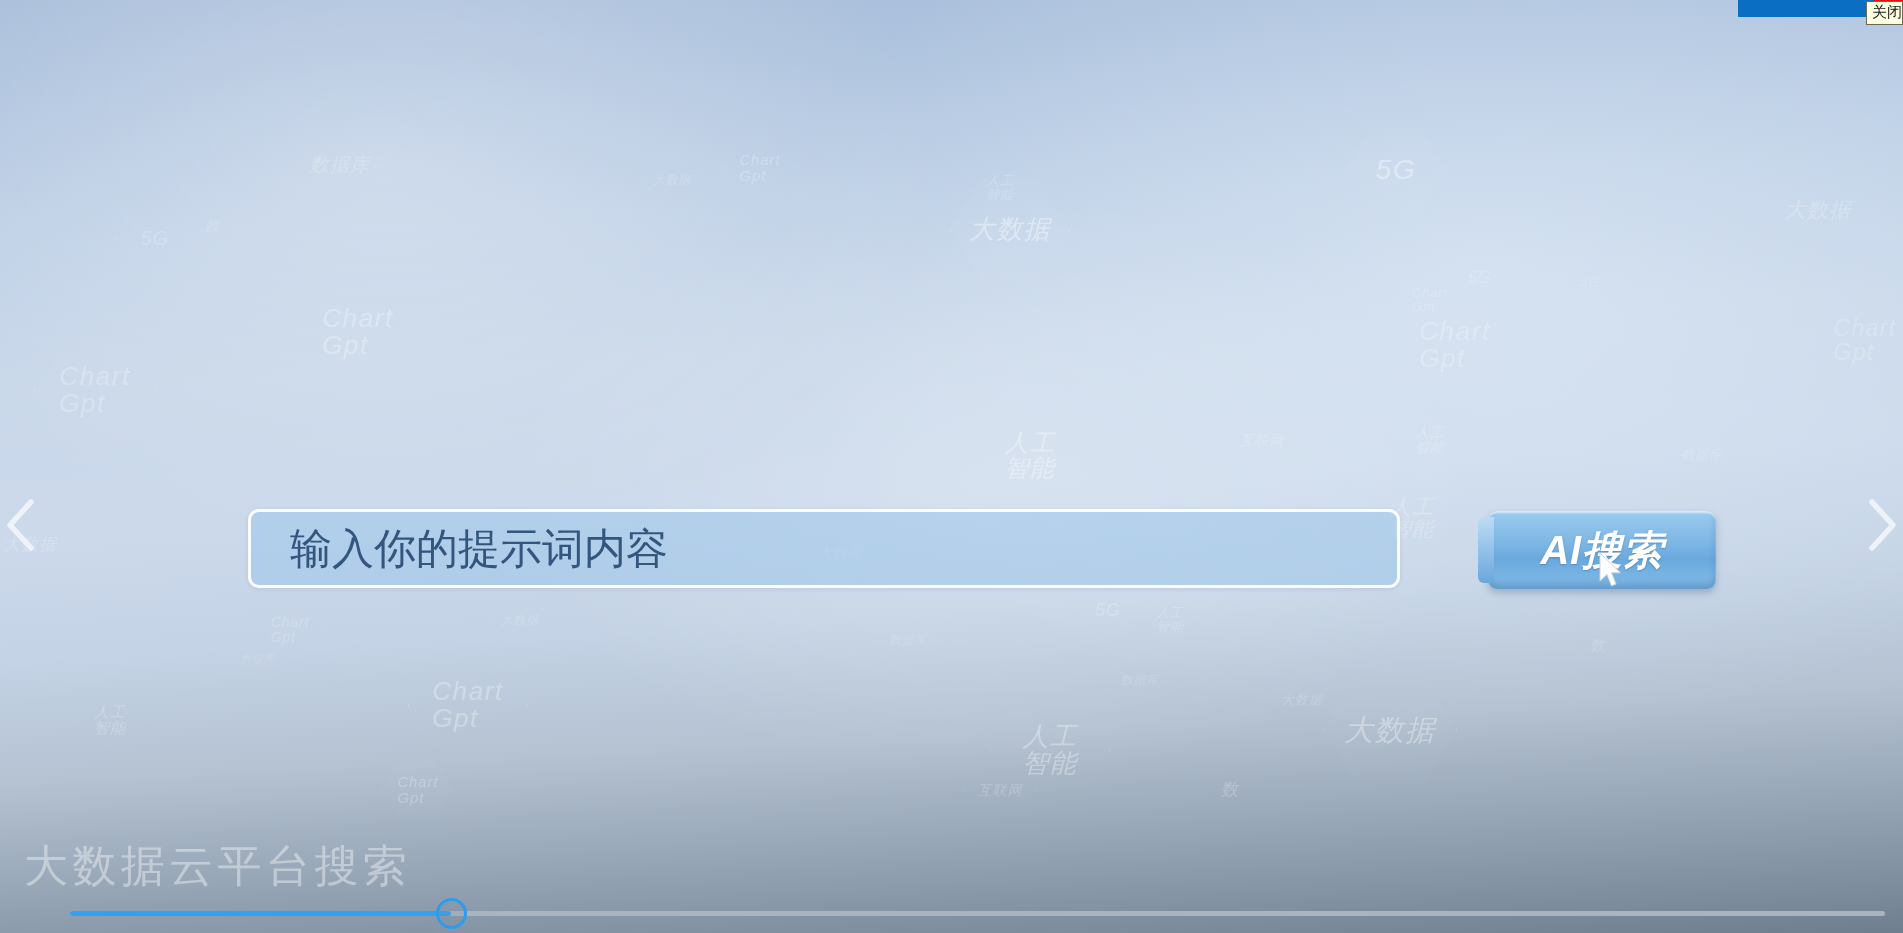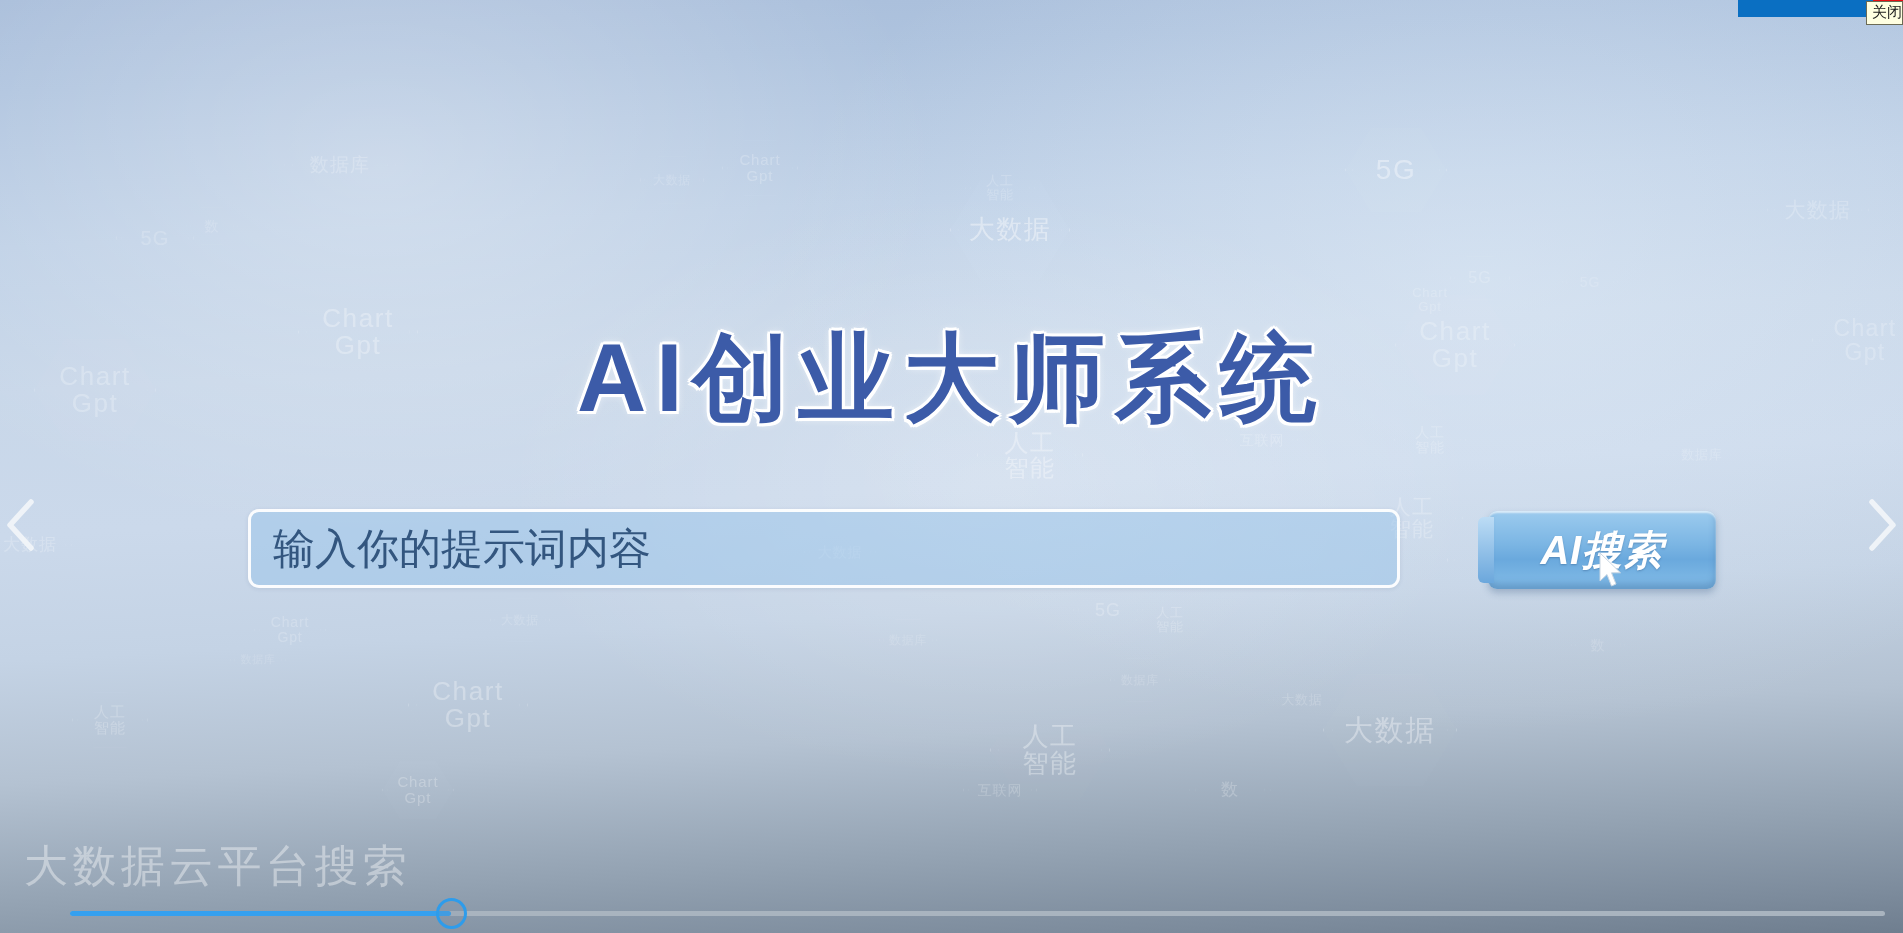--- a/index.html
+++ b/index.html
@@ -30,23 +30,24 @@
     inset: 0;
     pointer-events: none;
   }
   .hex {
     position: absolute;
     display: flex;
     align-items: center;
     justify-content: center;
     color: #ffffff;
     font-weight: 400;
-    text-align: center;
+    text-align: left;
     line-height: 1.05;
     letter-spacing: 0.06em;
+    font-style: italic;
   }
   .hex .hexshape {
     position: absolute;
     inset: 0;
     border: 1.6px solid rgba(255,255,255,0.55);
     clip-path: polygon(25% 2%, 75% 2%, 100% 50%, 75% 98%, 25% 98%, 0% 50%);
     background: rgba(255,255,255,0.028);
   }
   .hex .hexinner {
     position: absolute;
@@ -110,21 +111,21 @@
     left: 248px;
     top: 0;
     width: 1152px;
     height: 79px;
     border-radius: 11px;
     border: 3px solid rgba(255,255,255,0.95);
     background: rgba(152,195,233,0.50);
     color: #2b4a78;
     font-size: 42px;
     font-family: "Liberation Sans", "DejaVu Sans", sans-serif;
-    padding: 0 22px;
+    padding: 0 39px;
     outline: none;
     box-shadow: 0 1px 4px rgba(40,70,110,0.10);
   }
   #prompt-input::placeholder {
     color: #33567f;
     opacity: 1;
   }
 
   #ai-search-button {
     position: absolute;
@@ -482,21 +483,20 @@
       </div>
       <div class="hex" style="left: 230.16px; top: 636px; width: 55.68px; height: 48px; font-size: 11px; opacity: 0.14;">
         <div class="hexshape"></div>
         <div class="hexinner"></div>
         <div class="hextext">数据库</div>
       </div>
     </div>
 
   <div id="watermark">大数据云平台搜索</div>
 
-  <h1 id="title" style="color: rgb(60, 91, 168);">AI创业大师系统</h1>
 
   <div id="search-row">
     <input id="prompt-input" type="text" placeholder="输入你的提示词内容" style="">
     <button id="ai-search-button">AI搜索</button>
   </div>
 
   <button class="nav-arrow" id="prev-arrow">
     <svg width="46" height="70" viewBox="0 0 46 70" aria-hidden="true">
       <polyline points="31,12 10,35 31,58" fill="none" stroke="#f2f5f8" stroke-width="5.5" stroke-linecap="round" stroke-linejoin="round" opacity="0.92"></polyline>
     </svg>

